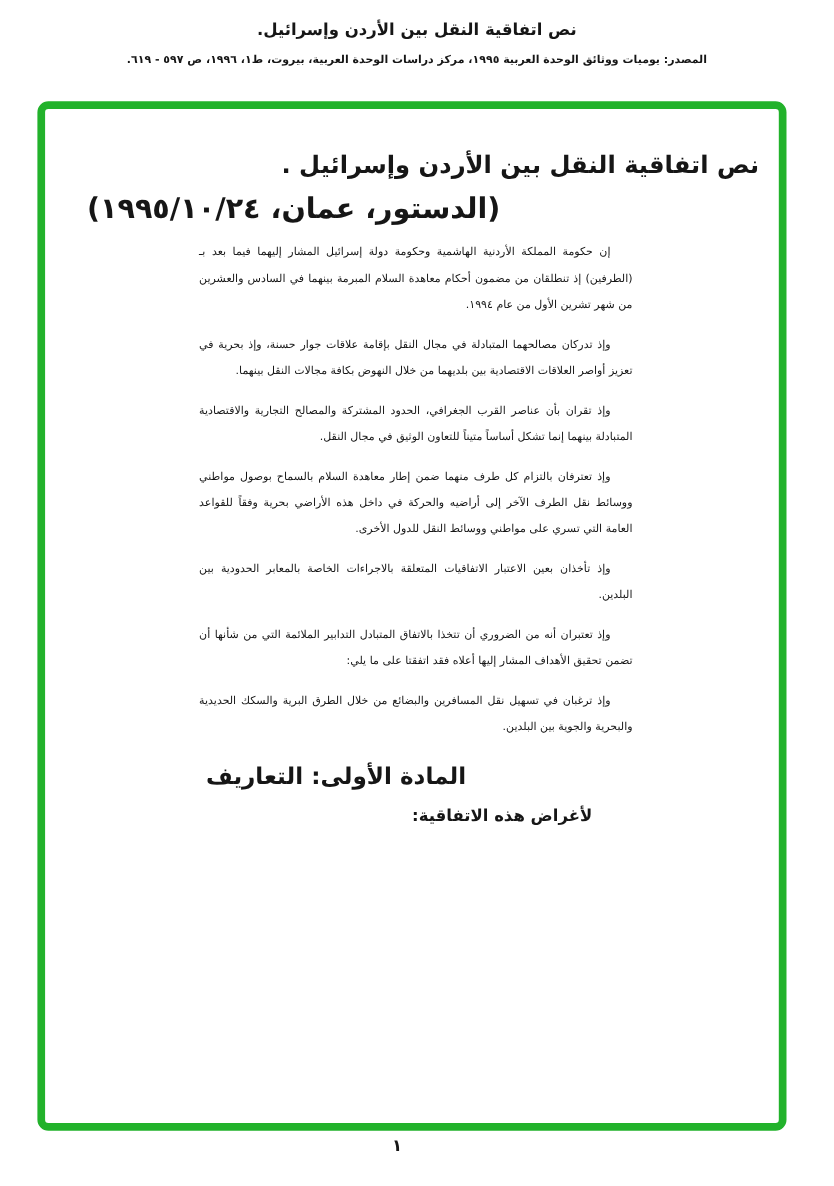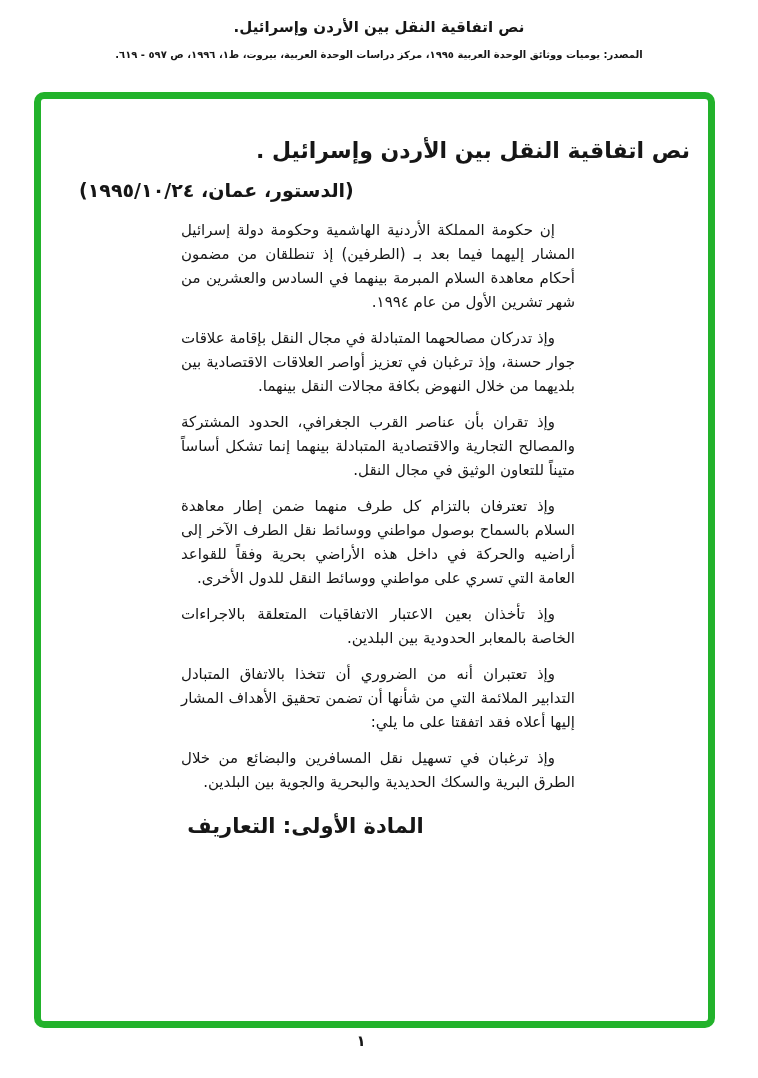--- a/index.html
+++ b/index.html
@@ -14,25 +14,25 @@
     position:absolute;left:34px;top:92px;width:681px;height:936px;
     box-sizing:border-box;border:7px solid #22b22b;border-radius:10px;
     background:#ffffff;
   }
   .doc-title{
     direction:rtl;text-align:right;margin:36px 18px 0 0;
     font-size:22px;font-weight:bold;line-height:32px;
   }
   .doc-subtitle{
     direction:rtl;text-align:left;padding-left:38px;margin-top:9px;
-    font-size:19px;font-weight:bold;line-height:28px;
+    font-size:26px;font-weight:bold;line-height:28px;
   }
   .doc-body{
     direction:rtl;text-align:justify;margin:14px 133px 0 140px;
-    font-size:15px;line-height:24px;
+    font-size:10px;line-height:24px;
   }
   .doc-body p{margin:0 0 12px 0;text-indent:20px;}
   .article-heading{
     direction:rtl;text-align:center;padding-right:138px;margin-top:16px;
     font-size:21px;font-weight:bold;line-height:32px;
   }
   .article-subheading{
     direction:rtl;text-align:center;padding-left:164px;margin-top:8px;
     font-size:15px;font-weight:bold;line-height:22px;
   }
@@ -47,23 +47,24 @@
 <div class="page-header">
   <div class="header-title">نص اتفاقية النقل بين الأردن وإسرائيل.</div>
   <div class="header-source">المصدر: يوميات ووثائق الوحدة العربية ١٩٩٥، مركز دراسات الوحدة العربية، بيروت، ط١، ١٩٩٦، ص ٥٩٧ - ٦١٩.</div>
 </div>
 
 <div class="green-frame" style="border-color: rgb(34, 178, 43);">
   <div class="doc-title">نص اتفاقية النقل بين الأردن وإسرائيل .</div>
   <div class="doc-subtitle">(الدستور، عمان، ٢٤‏/‏١٠‏/‏١٩٩٥)</div>
   <div class="doc-body">
     <p>إن حكومة المملكة الأردنية الهاشمية وحكومة دولة إسرائيل المشار إليهما فيما بعد بـ (الطرفين) إذ تنطلقان من مضمون أحكام معاهدة السلام المبرمة بينهما في السادس والعشرين من شهر تشرين الأول من عام ١٩٩٤.</p>
-    <p>وإذ تدركان مصالحهما المتبادلة في مجال النقل بإقامة علاقات جوار حسنة، وإذ ترغبان في تعزيز أواصر العلاقات الاقتصادية بين بلديهما من خلال النهوض بكافة مجالات النقل بينهما.</p>
+    <p>وإذ تدركان مصالحهما المتبادلة في مجال النقل بإقامة علاقات جوار حسنة، وإذ بحرية في تعزيز أواصر العلاقات الاقتصادية بين بلديهما من خلال النهوض بكافة مجالات النقل بينهما.</p>
     <p>وإذ تقران بأن عناصر القرب الجغرافي، الحدود المشتركة والمصالح التجارية والاقتصادية المتبادلة بينهما إنما تشكل أساساً متيناً للتعاون الوثيق في مجال النقل.</p>
     <p>وإذ تعترفان بالتزام كل طرف منهما ضمن إطار معاهدة السلام بالسماح بوصول مواطني ووسائط نقل الطرف الآخر إلى أراضيه والحركة في داخل هذه الأراضي بحرية وفقاً للقواعد العامة التي تسري على مواطني ووسائط النقل للدول الأخرى.</p>
     <p>وإذ تأخذان بعين الاعتبار الاتفاقيات المتعلقة بالاجراءات الخاصة بالمعابر الحدودية بين البلدين.</p>
     <p>وإذ تعتبران أنه من الضروري أن تتخذا بالاتفاق المتبادل التدابير الملائمة التي من شأنها أن تضمن تحقيق الأهداف المشار إليها أعلاه فقد اتفقتا على ما يلي:</p>
     <p>وإذ ترغبان في تسهيل نقل المسافرين والبضائع من خلال الطرق البرية والسكك الحديدية والبحرية والجوية بين البلدين.</p>
   </div>
   <div class="article-heading">المادة الأولى: التعاريف</div>
+  <div class="article-subheading">لأغراض هذه الاتفاقية:</div>
 </div>
 
 <div class="page-number">١</div>
 
 </body></html>

